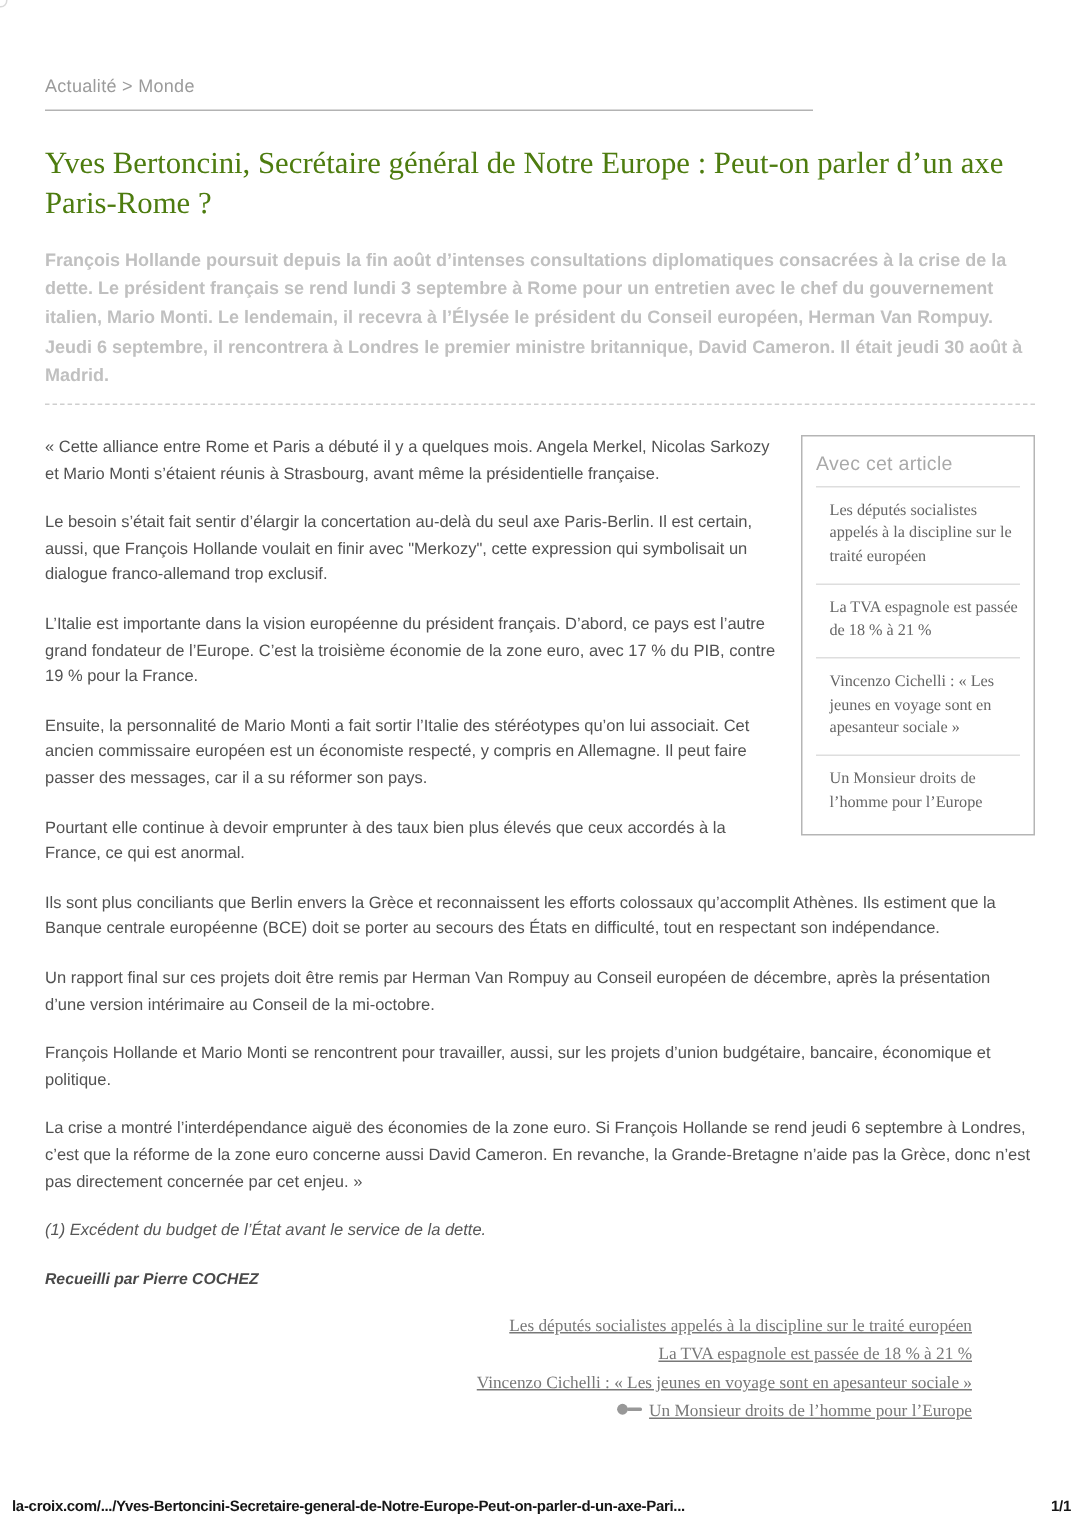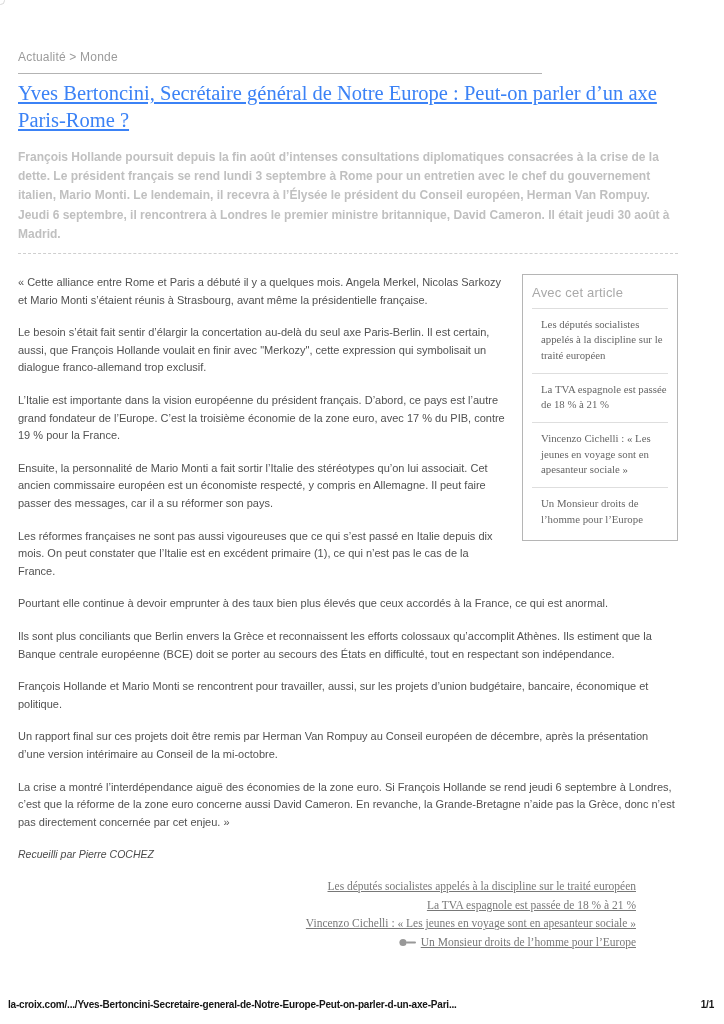--- a/index.html
+++ b/index.html
@@ -10,37 +10,36 @@
     background:#ffffff;
     overflow:hidden;
     font-family:"Liberation Sans", sans-serif;
   }
   .corner-mark {
     position:absolute; top:-4px; left:-4px;
     width:9px; height:9px;
     border:1px solid #c9c9c9; border-radius:50%;
     opacity:.7;
   }
-  .content { padding:50px 34px 0 18px; width:576px; }
+  .content { padding:50px 34px 0 30px; width:576px; }
 
   .breadcrumb {
     font-size:12px; color:#9b9b9b;
     padding-bottom:9px;
     border-bottom:1px solid #b3b3b3;
     letter-spacing:.2px;
   }
 
   .title {
-    margin-top:6px;
+    margin-top:22px;
     font-family:"Liberation Serif", serif;
     font-weight:400;
     font-size:20.5px; line-height:1.32;
-    color:#3b82f6;
+    color:#4d7c0f;
     width:640px;
-    text-decoration:underline;
   }
 
   .intro {
     margin-top:14px;
     font-size:12px; font-weight:bold;
     line-height:1.6;
     color:#c0c0c0;
     width:660px;
   }
 
@@ -69,21 +68,21 @@
   .related-box li {
     font-family:"Liberation Serif", serif;
     font-size:10.8px; line-height:1.45;
     color:#666666;
     padding:8px 0 9px 9px;
     border-top:1px solid #dedede;
     cursor:pointer;
   }
 
   .footnote { font-style:italic; color:#575757; }
-  .byline { margin-top:6px; font-size:10.5px; font-weight:normal; font-style:italic; color:#4a4a4a; }
+  .byline { margin-top:6px; font-size:10.5px; font-weight:bold; font-style:italic; color:#4a4a4a; }
 
   .related-links {
     margin-top:14px;
     width:660px;
     padding-right:42px;
     text-align:right;
     font-family:"Liberation Serif", serif;
     font-size:11.5px; line-height:1.45;
     color:#787878;
   }
@@ -126,27 +125,27 @@
           <li>La TVA espagnole est passée de 18 % à 21 %</li>
           <li>Vincenzo Cichelli : « Les jeunes en voyage sont en apesanteur sociale »</li>
           <li>Un Monsieur droits de l’homme pour l’Europe</li>
         </ul>
       </aside>
 
       <p>« Cette alliance entre Rome et Paris a débuté il y a quelques mois. Angela Merkel, Nicolas Sarkozy et Mario Monti s’étaient réunis à Strasbourg, avant même la présidentielle française.</p>
       <p>Le besoin s’était fait sentir d’élargir la concertation au-delà du seul axe Paris-Berlin. Il est certain, aussi, que François Hollande voulait en finir avec "Merkozy", cette expression qui symbolisait un dialogue franco-allemand trop exclusif.</p>
       <p>L’Italie est importante dans la vision européenne du président français. D’abord, ce pays est l’autre grand fondateur de l’Europe. C’est la troisième économie de la zone euro, avec 17 % du PIB, contre 19 % pour la France.</p>
       <p>Ensuite, la personnalité de Mario Monti a fait sortir l’Italie des stéréotypes qu’on lui associait. Cet ancien commissaire européen est un économiste respecté, y compris en Allemagne. Il peut faire passer des messages, car il a su réformer son pays.</p>
-      <p>Les réformes françaises ne sont pas aussi vigoureuses que ce qui s’est passé en Italie depuis dix mois. On peut constater que l’Italie est en excédent primaire (1), ce qui n’est pas le cas de la France.</p>
       <p>Pourtant elle continue à devoir emprunter à des taux bien plus élevés que ceux accordés à la France, ce qui est anormal.</p>
       <p>Ils sont plus conciliants que Berlin envers la Grèce et reconnaissent les efforts colossaux qu’accomplit Athènes. Ils estiment que la Banque centrale européenne (BCE) doit se porter au secours des États en difficulté, tout en respectant son indépendance.</p>
+      <p>Un rapport final sur ces projets doit être remis par Herman Van Rompuy au Conseil européen de décembre, après la présentation d’une version intérimaire au Conseil de la mi-octobre.</p>
       <p>François Hollande et Mario Monti se rencontrent pour travailler, aussi, sur les projets d’union budgétaire, bancaire, économique et politique.</p>
-      <p>Un rapport final sur ces projets doit être remis par Herman Van Rompuy au Conseil européen de décembre, après la présentation d’une version intérimaire au Conseil de la mi-octobre.</p>
       <p>La crise a montré l’interdépendance aiguë des économies de la zone euro. Si François Hollande se rend jeudi 6 septembre à Londres, c’est que la réforme de la zone euro concerne aussi David Cameron. En revanche, la Grande-Bretagne n’aide pas la Grèce, donc n’est pas directement concernée par cet enjeu. »</p>
 
+      <p class="footnote">(1) Excédent du budget de l’État avant le service de la dette.</p>
       <p class="byline">Recueilli par Pierre COCHEZ</p>
     </div>
 
     <div class="related-links">
       <div class="rlink"><a>Les députés socialistes appelés à la discipline sur le traité européen</a></div>
       <div class="rlink"><a>La TVA espagnole est passée de 18 % à 21 %</a></div>
       <div class="rlink"><a>Vincenzo Cichelli :  « Les jeunes en voyage sont en apesanteur sociale »</a></div>
       <div class="rlink">
         <span class="key-icon"><svg width="17" height="9" viewBox="0 0 17 9">
               <circle cx="4" cy="4.5" r="3.6" fill="#989898"></circle>

